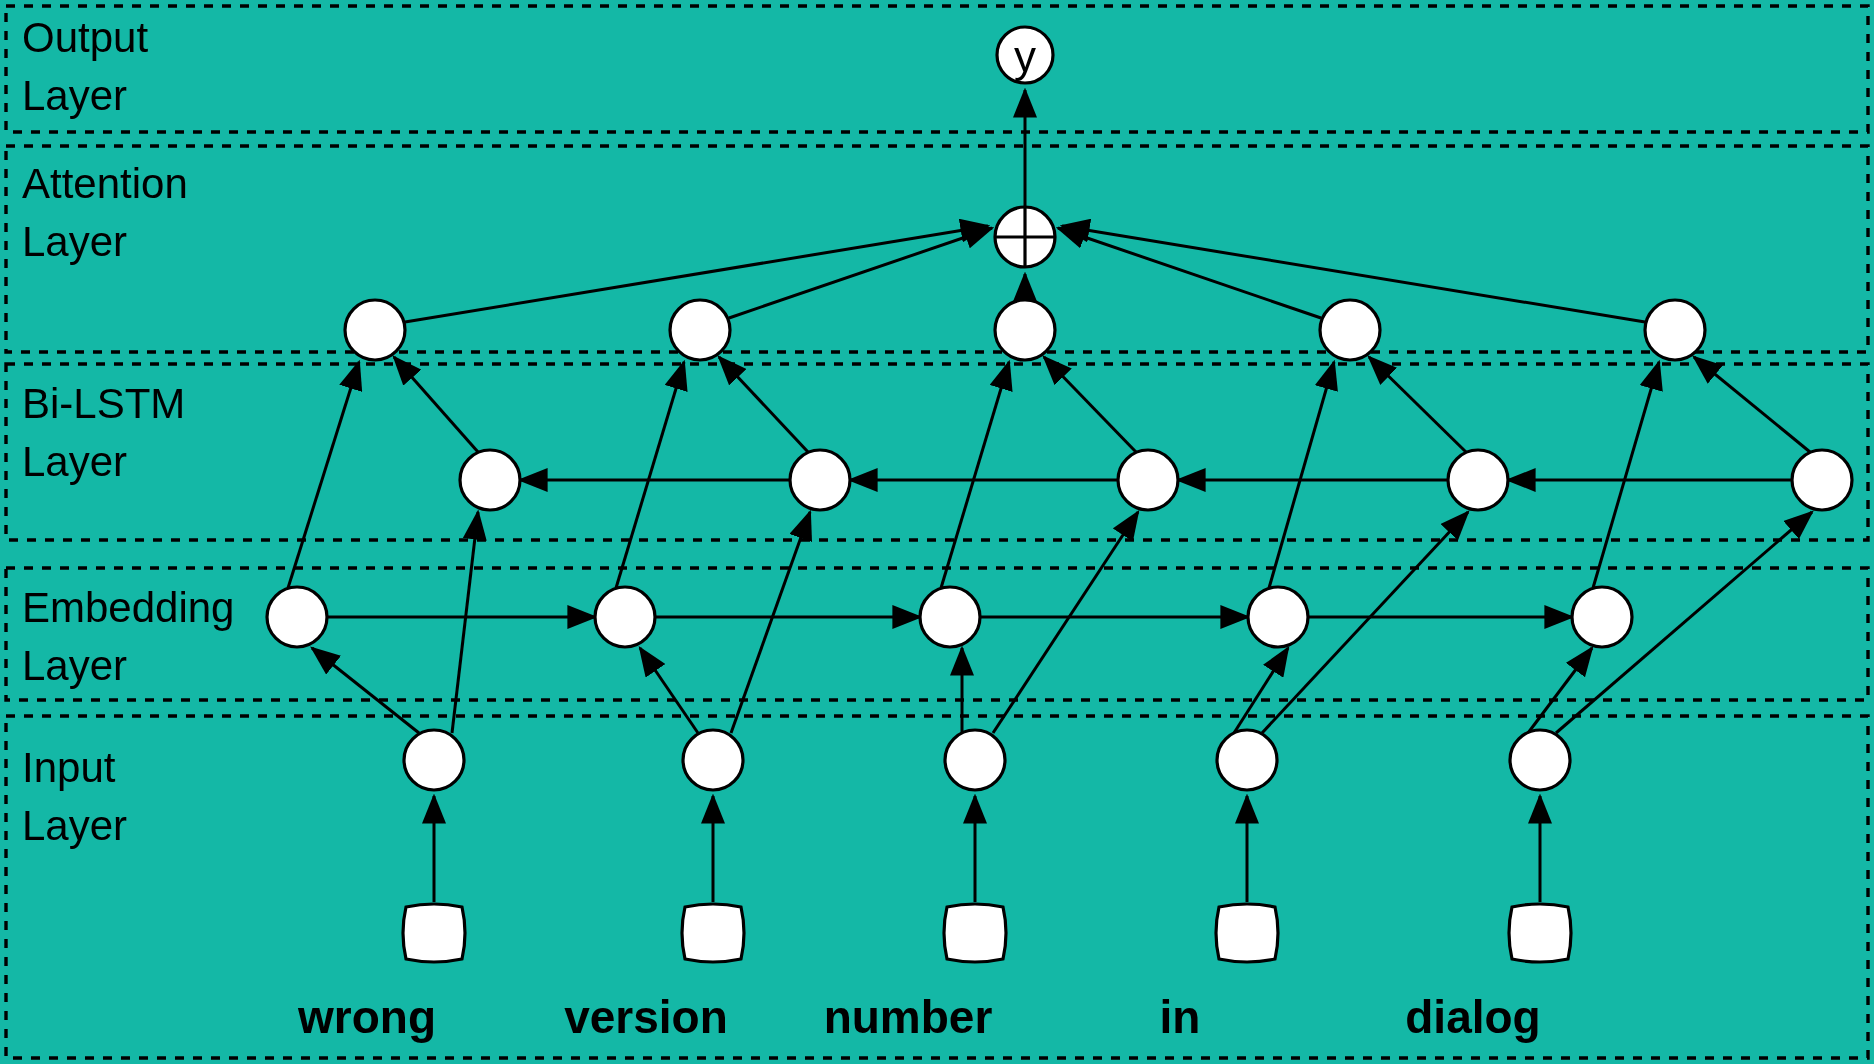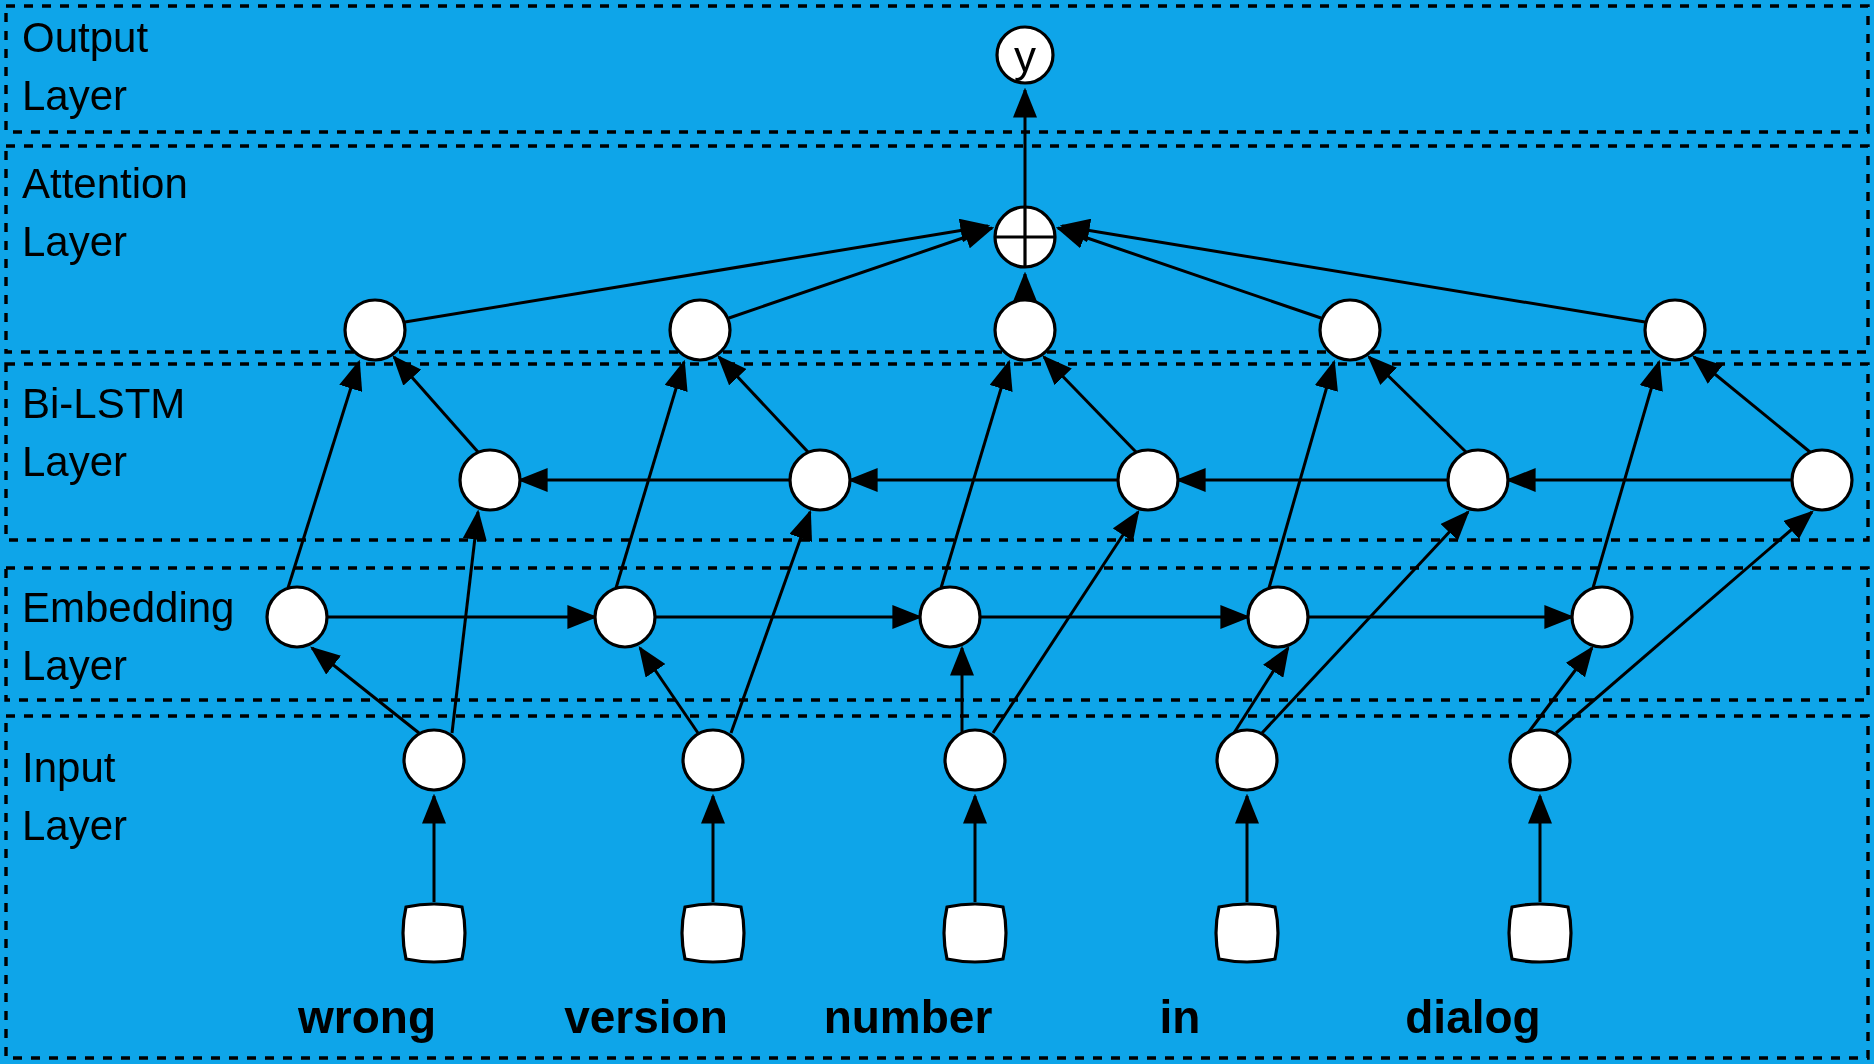--- a/index.html
+++ b/index.html
@@ -1,19 +1,19 @@
 <!DOCTYPE html>
 <html><head>
 <meta charset="utf-8">
 <style>
   html,body{margin:0;padding:0;background:#ffffff;}
   #root{
     position:relative;
     width:1874px;height:1064px;
-    background:#0ea5e9;
+    background:#14b8a6;
     font-family:"Liberation Sans", sans-serif;
     overflow:hidden;
   }
   svg{display:block;}
   .layer-label{
     font-family:"Liberation Sans", sans-serif;
     font-size:42px;
     fill:#000000;
     font-weight:400;
   }

